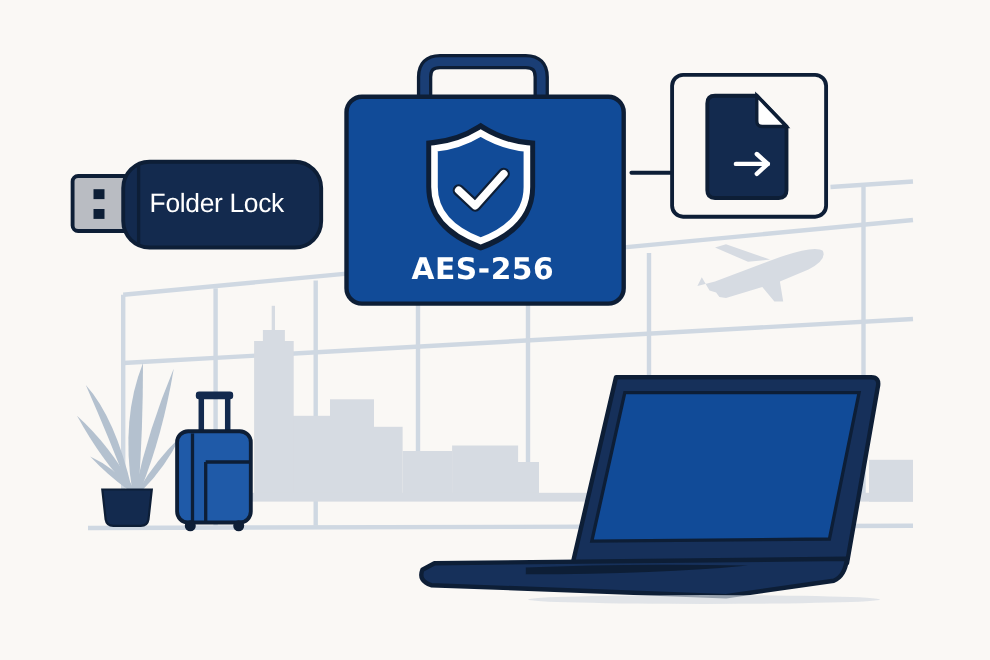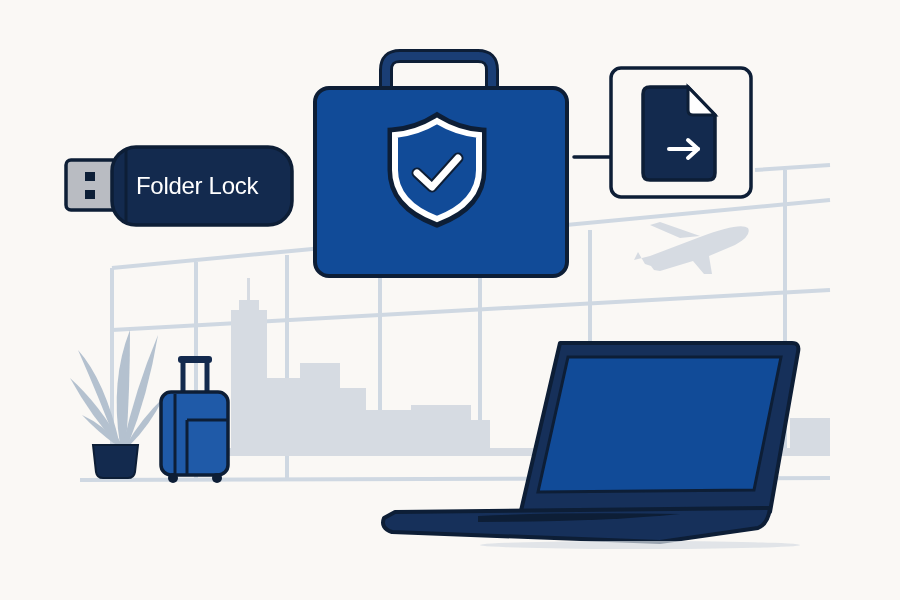--- a/index.html
+++ b/index.html
@@ -118,13 +118,14 @@
     <g>
       <path d="M560 343 L792 343 Q800 343 798 352 L770 512 L520 515 Z" fill="#16305a" stroke="#0d1e36" stroke-width="4" stroke-linejoin="round"></path>
       <path d="M568 357 L781 357 L754 490 L538 492 Z" fill="#114b98" stroke="#0d1e36" stroke-width="3"></path>
       <path d="M395 512 L770 508 Q768 524 758 528 L660 542 L392 532 Q380 528 384 518 Z" fill="#16305a" stroke="#0d1e36" stroke-width="4" stroke-linejoin="round"></path>
       <path d="M478 516 Q560 512 680 514 Q600 522 478 522 Z" fill="#0d1e36"></path>
       <ellipse cx="640" cy="545" rx="160" ry="4" fill="#d6dbe2" opacity="0.7"></ellipse>
     </g>
   </svg>
 
   <div class="usb-label">Folder Lock</div>
+  <div class="aes-label">AES-256</div>
 </div>
 
 </body></html>

